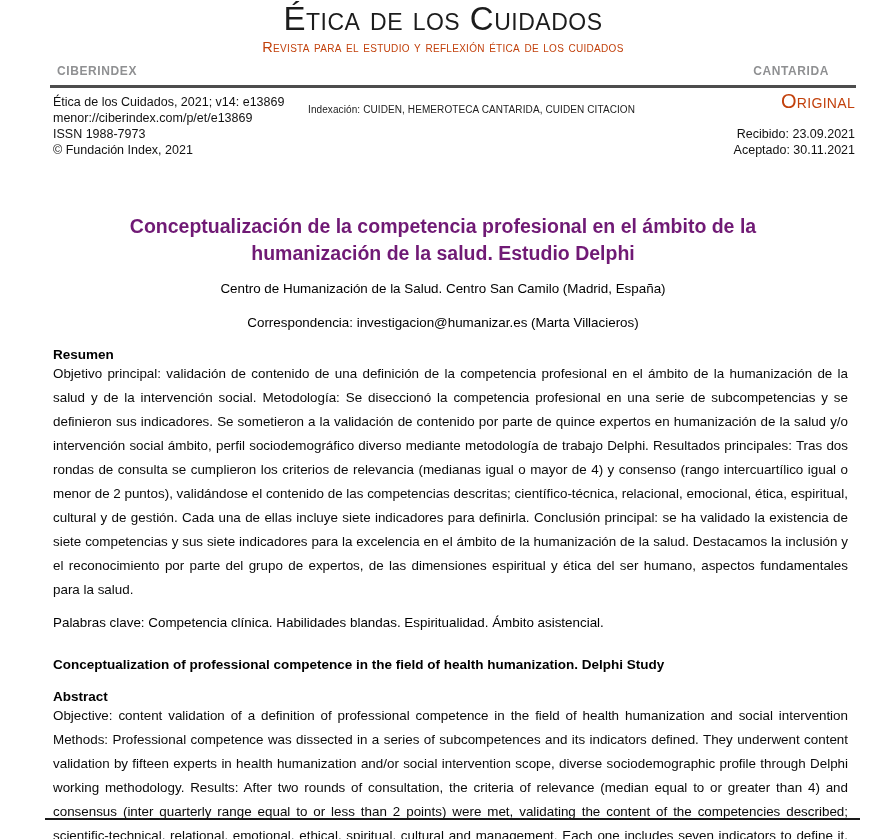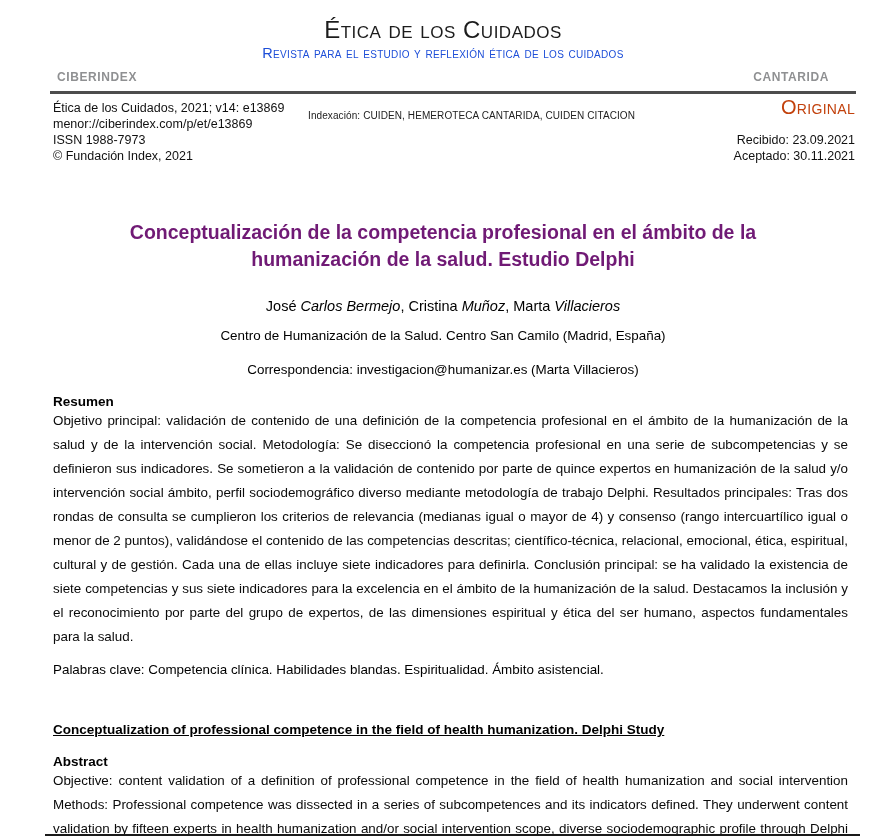--- a/index.html
+++ b/index.html
@@ -6,27 +6,27 @@
   html,body { background:#ffffff; }
   body {
     width:886px; height:839px; overflow:hidden;
     font-family:"Liberation Sans", sans-serif;
     color:#000;
   }
   .page { position:relative; width:886px; height:839px; background:#fff; }
 
   
   .journal-title {
-    margin-top:16px; text-align:center;
-    font-variant:small-caps; font-size:24px; letter-spacing:0.5px;
+    text-align:center;
+    font-variant:small-caps; font-size:33px; letter-spacing:0.5px;
     color:#1c1c1c; font-weight:400;
   }
   .journal-subtitle {
     text-align:center; font-variant:small-caps; font-size:14.5px;
-    letter-spacing:0.3px; color:#1d4ed8; margin-top:1px;
+    letter-spacing:0.3px; color:#c2410c; margin-top:1px;
   }
   .brand-row {
     display:flex; justify-content:space-between;
     margin:9px 57px 0 57px;
   }
   .brand { font-weight:bold; font-size:12px; letter-spacing:0.6px; }
 
   .rule-top {
     margin:7px 30px 0 50px;
     border-top:3px solid #4d4d4d;
@@ -62,21 +62,21 @@
   .authors .it { font-style:italic; }
   .affiliation { margin-top:14px; text-align:center; font-size:13.4px; }
   .correspondence { margin-top:19px; text-align:center; font-size:13.4px; }
 
   .content { padding:0 38px 0 53px; }
   .sec-heading { margin-top:17px; font-size:13.5px; font-weight:bold; }
   .para {
     font-size:13.4px; line-height:24px; text-align:justify; color:#0a0a0a;
   }
   .kw-line { font-size:13.4px; line-height:17.3px; white-space:pre-wrap;margin-top:12px; }
-  .title-en { margin-top:44px; font-size:13.5px; font-weight:bold;text-decoration:underline; }
+  .title-en { margin-top:26px; font-size:13.5px; font-weight:bold; }
 </style>
 </head>
 <body>
 
 <div class="page">
 
   <header>
     <div class="journal-title">Ética de los Cuidados</div>
     <div class="journal-subtitle">Revista para el estudio y reflexión ética de los cuidados</div>
 
@@ -99,21 +99,20 @@
         <div class="article-type">Original</div>
         <div class="date-line">Recibido: 23.09.2021</div>
         <div class="date-line">Aceptado: 30.11.2021</div>
       </div>
     </div>
   </header>
 
   <main>
     <h1 class="article-title">Conceptualización de la competencia profesional en el ámbito de la humanización de la salud. Estudio Delphi</h1>
 
-    <div class="authors"><span>José </span><span class="it">Carlos Bermejo</span><span>, Cristina </span><span class="it">Muñoz</span><span>, Marta </span><span class="it">Villacieros</span></div>
 
     <div class="affiliation">Centro de Humanización de la Salud. Centro San Camilo (Madrid, España)</div>
     <div class="correspondence">Correspondencia: investigacion@humanizar.es (Marta Villacieros)</div>
 
     <div class="content">
       <h2 class="sec-heading">Resumen</h2>
       <div class="para">Objetivo principal: validación de contenido de una definición de la competencia profesional en el ámbito de la humanización de la salud y de la intervención social. Metodología: Se diseccionó la competencia profesional en una serie de subcompetencias y se definieron sus indicadores. Se sometieron a la validación de contenido por parte de quince expertos en humanización de la salud y/o intervención social ámbito, perfil sociodemográfico diverso mediante metodología de trabajo Delphi. Resultados principales: Tras dos rondas de consulta se cumplieron los criterios de relevancia (medianas igual o mayor de 4) y consenso (rango intercuartílico igual o menor de 2 puntos), validándose el contenido de las competencias descritas; científico-técnica, relacional, emocional, ética, espiritual, cultural y de gestión. Cada una de ellas incluye siete indicadores para definirla. Conclusión principal: se ha validado la existencia de siete competencias y sus siete indicadores para la excelencia en el ámbito de la humanización de la salud. Destacamos la inclusión y el reconocimiento por parte del grupo de expertos, de las dimensiones espiritual y ética del ser humano, aspectos fundamentales para la salud.</div>
       <div class="kw-line">Palabras clave: Competencia clínica. Habilidades blandas. Espiritualidad. Ámbito asistencial.</div>
 
       <h3 class="title-en">Conceptualization of professional competence in the field of health humanization. Delphi Study</h3>

